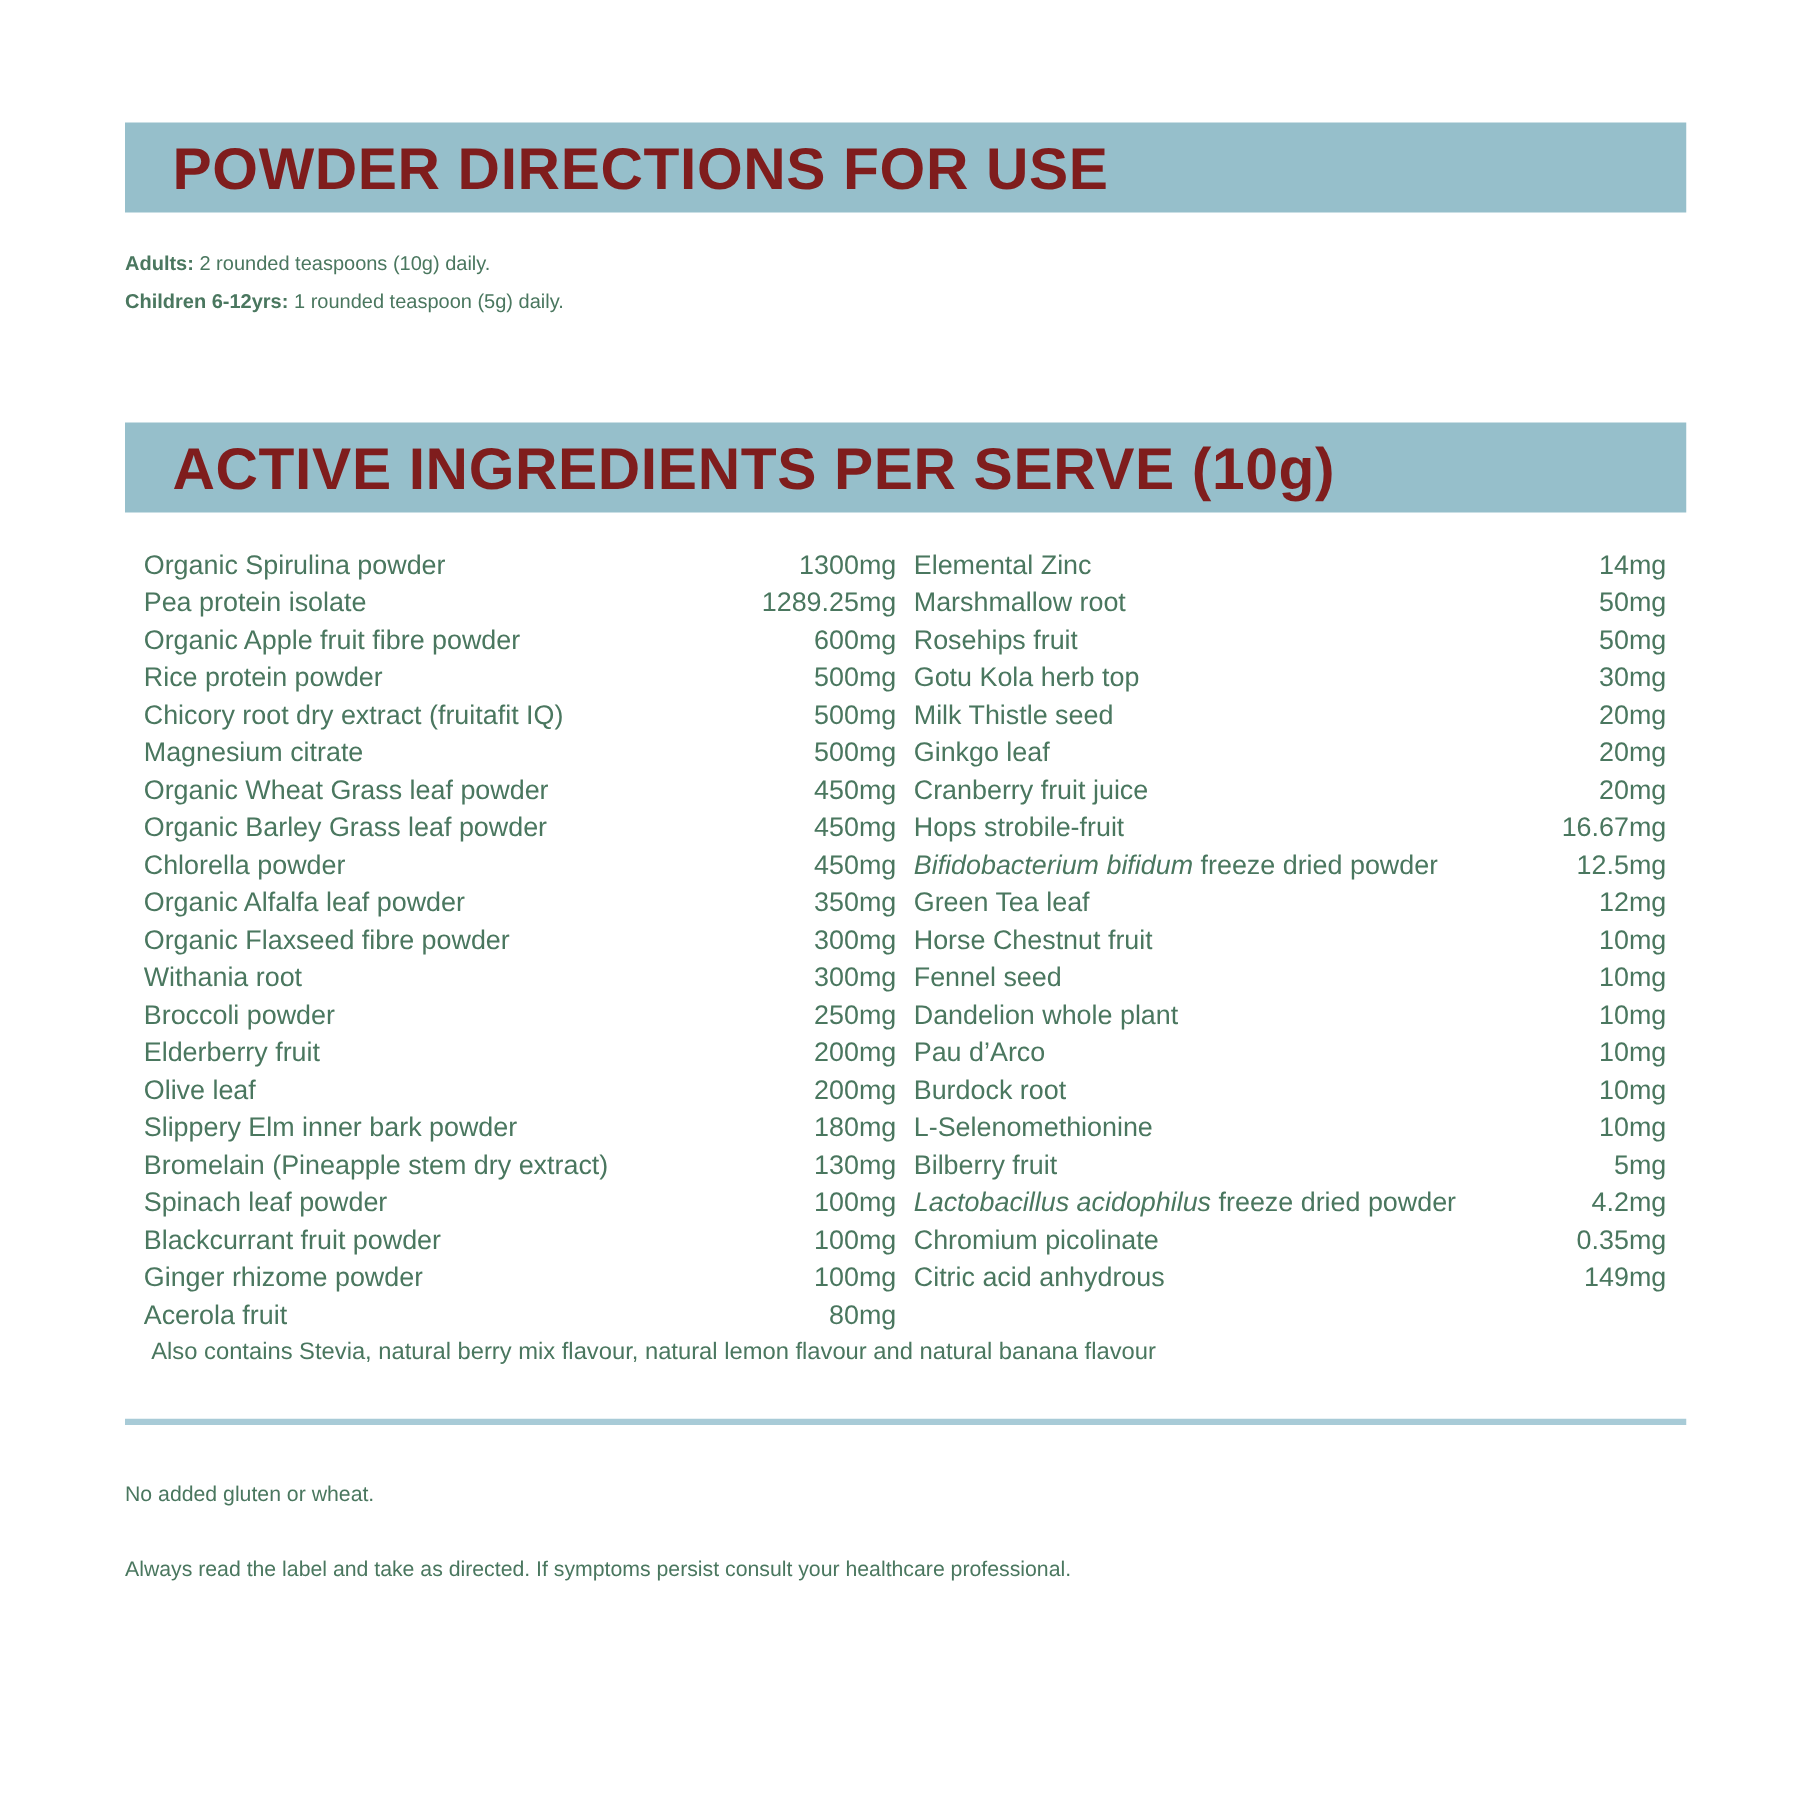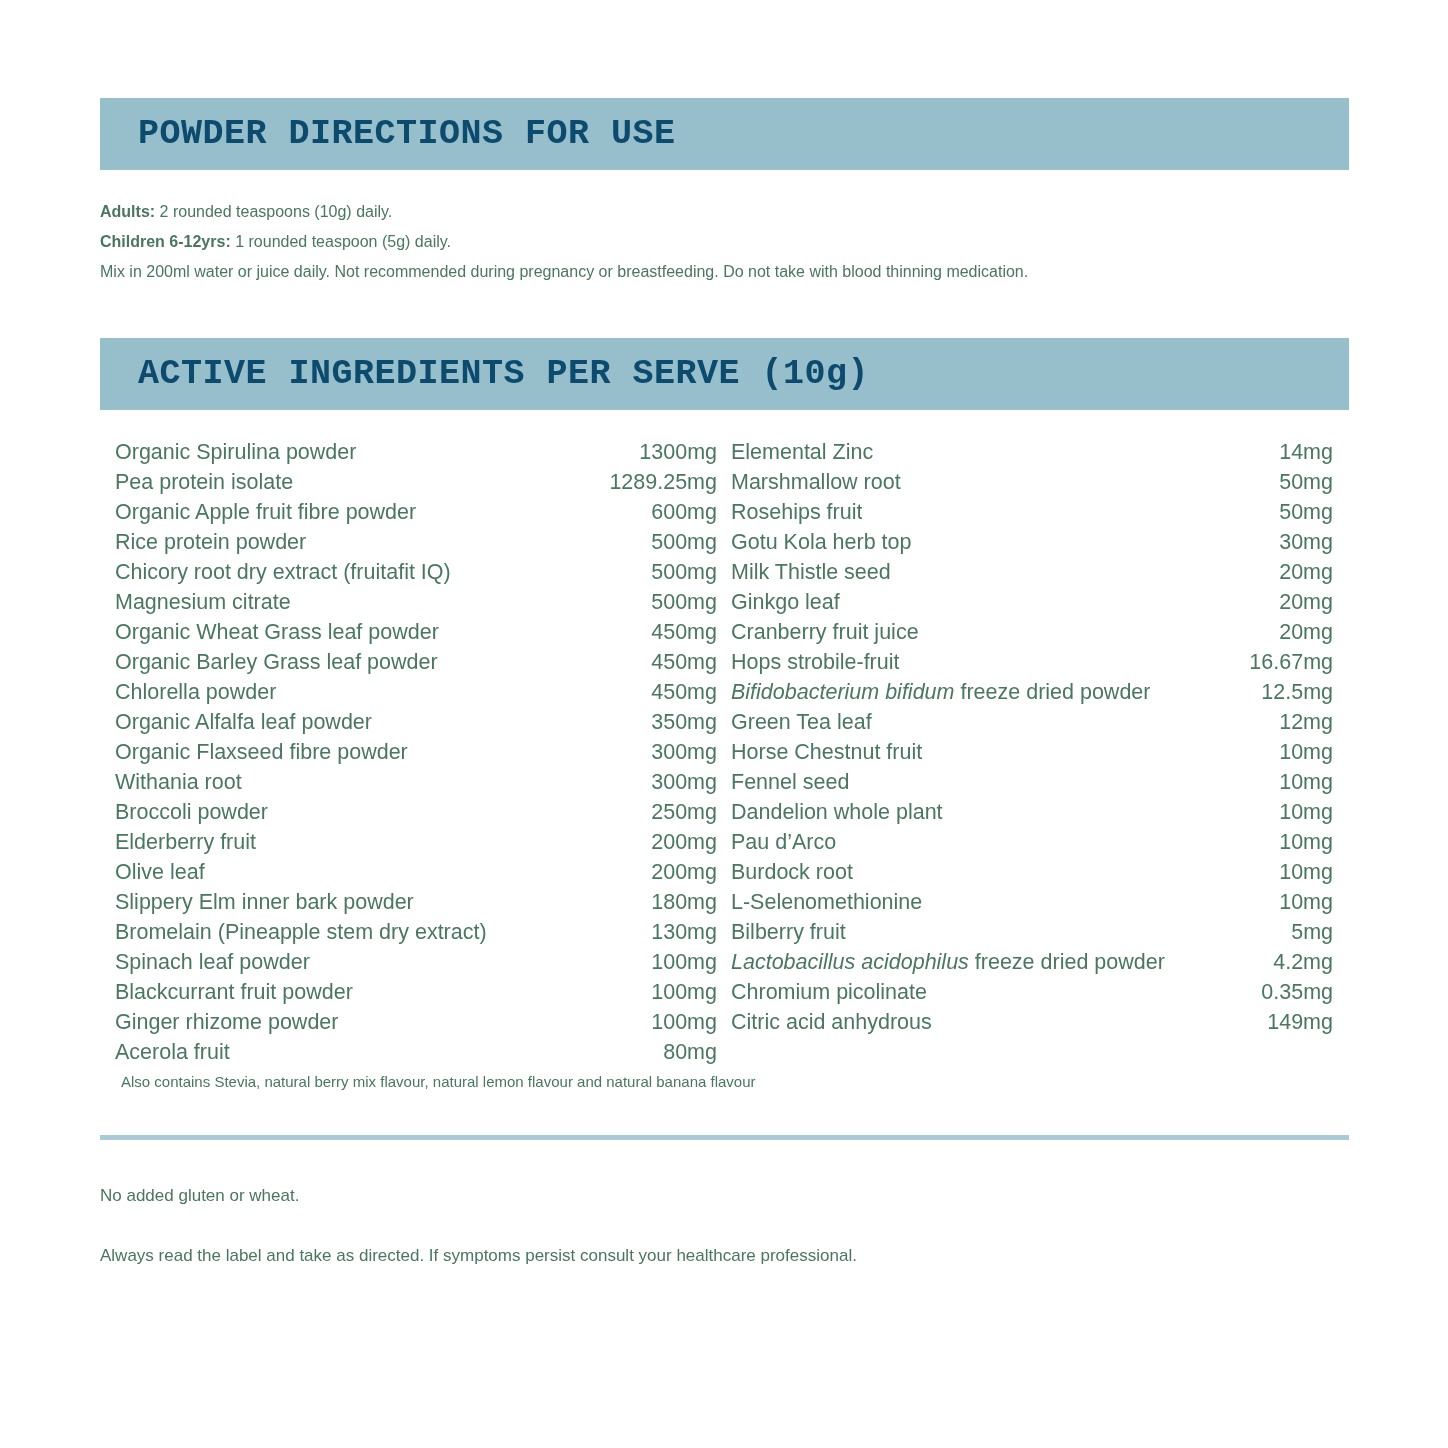--- a/index.html
+++ b/index.html
@@ -11,42 +11,42 @@
     position:relative;
     overflow:hidden;
   }
   .banner {
     position:absolute; left:100px; width:1249px; height:72px;
     background:#96bfcb;
     display:flex; align-items:center;
     padding-left:38px; box-sizing:border-box;
   }
   .banner .banner-title {
-    color:#0c4a6e; font-weight:700; font-size:35px; letter-spacing:0.5px;font-family:Liberation Mono, monospace;
+    color:#7f1d1d; font-weight:700; font-size:47px; letter-spacing:0.5px;
   }
   #banner-directions { top:98px; }
   #banner-ingredients { top:338px; }
 
   #directions-text {
     position:absolute; left:100px; top:197px; width:1165px;
     font-size:16px; line-height:30px;
   }
   #directions-text .dir-line b { font-weight:700; }
 
   #ingredients-table {
     position:absolute; left:100px; top:437px; width:1249px;
     box-sizing:border-box; padding:0 16px 0 15px;
     font-size:21.5px;
   }
   .ing-cols { display:flex; gap:14px; }
   .ing-col { flex:1; min-width:0; }
   .row { display:flex; justify-content:space-between; line-height:30px; }
   .row .nm { white-space:nowrap; overflow:hidden; }
   .row .amt { white-space:nowrap; text-align:right; padding-left:10px; }
-  #ingredients-footnote { line-height:30px; padding-left:6px; font-size:15px; }
+  #ingredients-footnote { line-height:30px; padding-left:6px; font-size:19px; }
 
   #divider {
     position:absolute; left:100px; top:1135px; width:1249px; height:5px;
     background:#a8cbd7;
   }
   #footer-notes {
     position:absolute; left:100px; top:1180px; width:1165px;
     font-size:17px; line-height:31px;
   }
   #footer-notes p { margin:0 0 29px 0; }
@@ -55,21 +55,20 @@
 </head>
 <body>
 
 <div class="banner" id="banner-directions">
   <span class="banner-title">POWDER DIRECTIONS FOR USE</span>
 </div>
 
 <div id="directions-text">
     <div class="dir-line"><b>Adults:</b> 2 rounded teaspoons (10g) daily.</div>
     <div class="dir-line"><b>Children 6-12yrs:</b> 1 rounded teaspoon (5g) daily.</div>
-    <div class="dir-line">Mix in 200ml water or juice daily. Not recommended during pregnancy or breastfeeding. Do not take with blood thinning medication.</div>
   </div>
 
 <div class="banner" id="banner-ingredients">
   <span class="banner-title">ACTIVE INGREDIENTS PER SERVE (10g)</span>
 </div>
 
 <div id="ingredients-table">
   <div class="ing-cols">
     <div class="ing-col" id="col-left">
         <div class="row">

